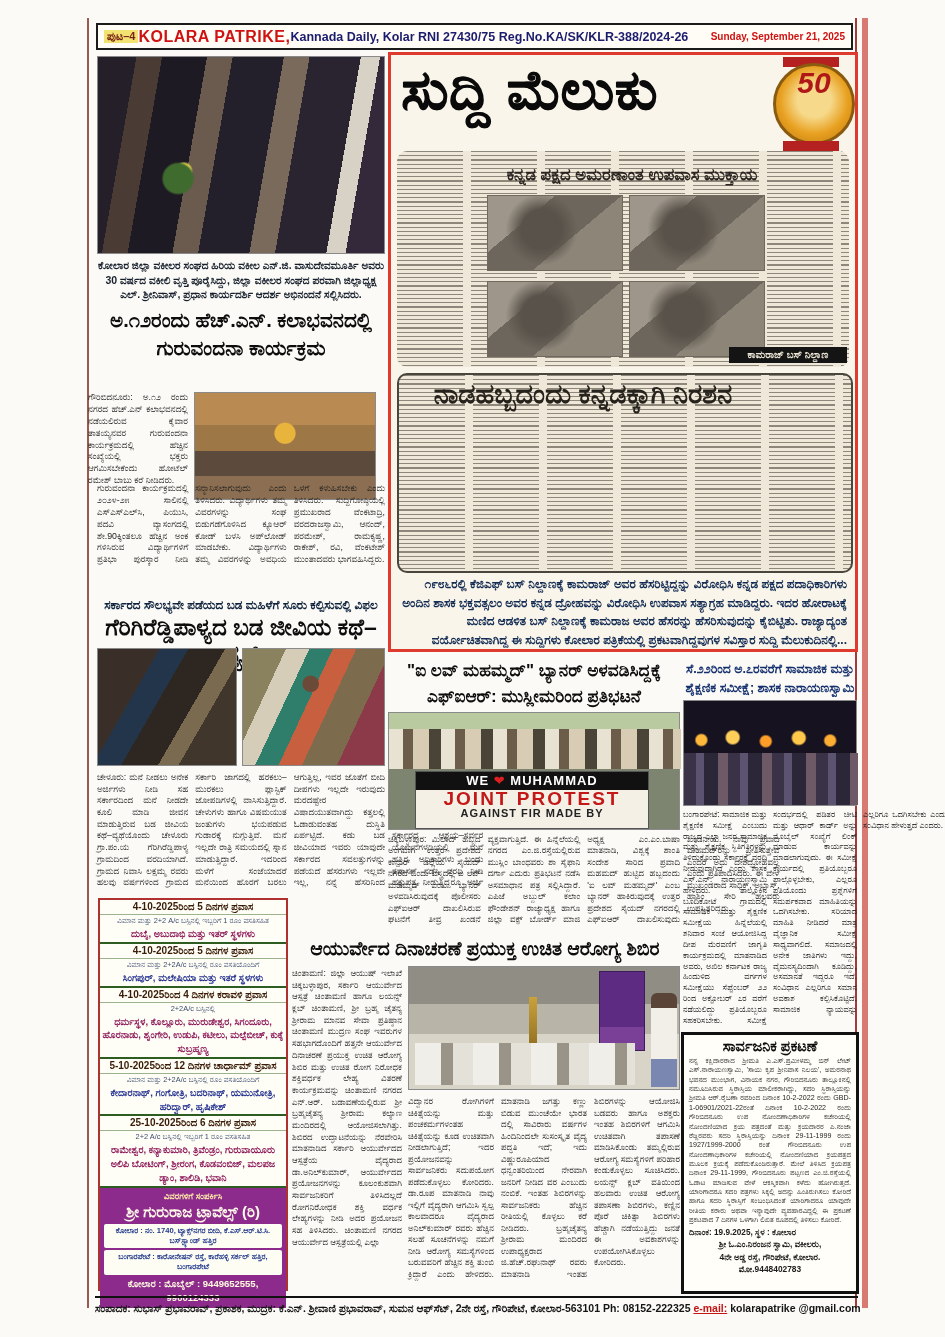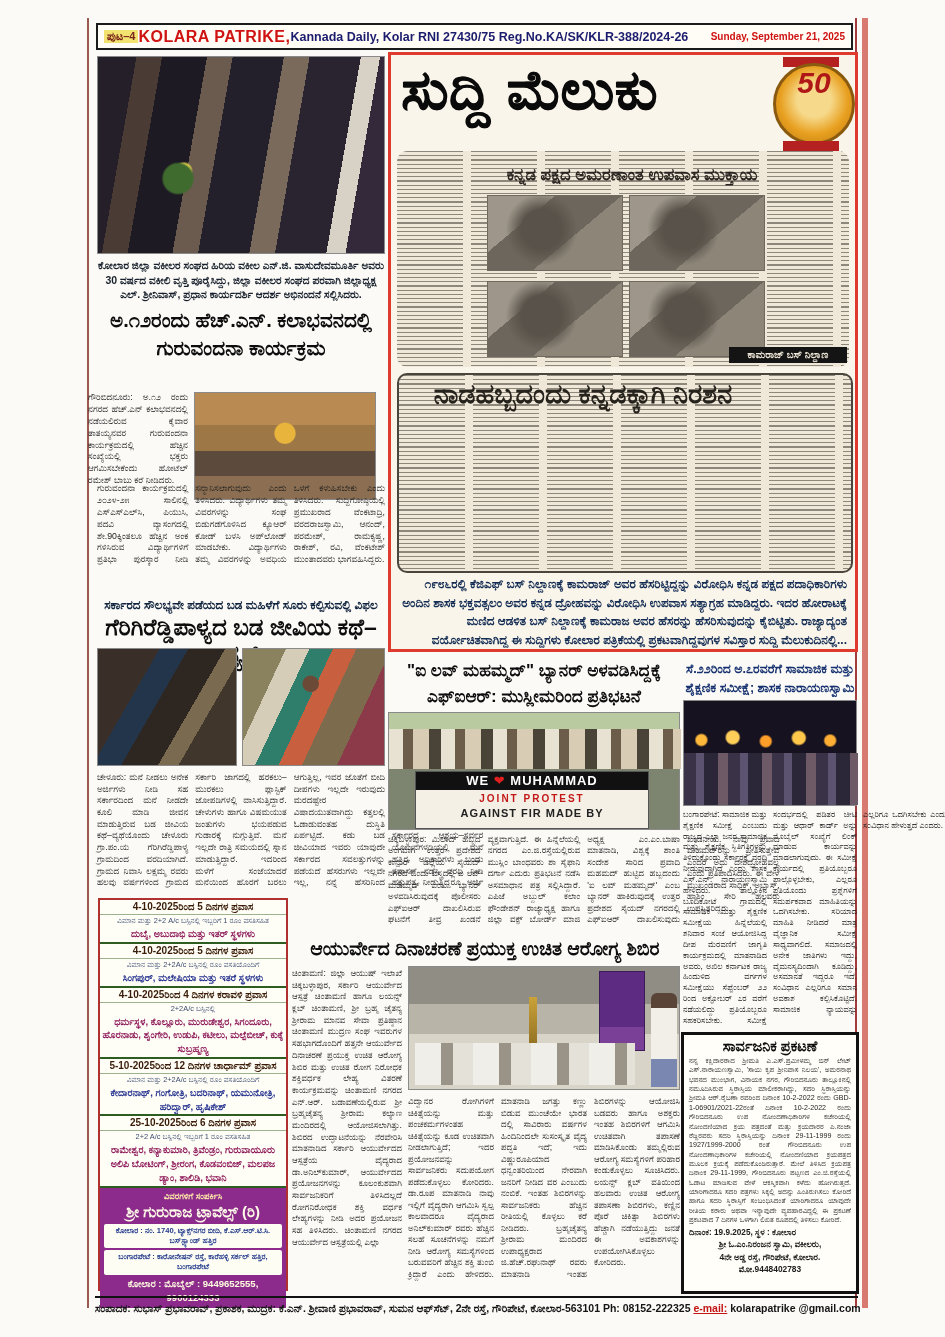--- a/index.html
+++ b/index.html
@@ -99,21 +99,21 @@
   .fir-h{left:388px;top:658px;width:292px;font-size:17px;font-weight:bold;color:#0d0d0d;text-align:center;line-height:1.5;}
   .p-fir{left:388px;top:712px;width:292px;height:118px;
      background:
        linear-gradient(180deg,#b9c9a0 0 18%,#cfd8c2 18% 30%,#9aa38c 30% 46%,#7d8570 46%);}
   .p-fir .men{position:absolute;left:0;top:16px;width:292px;height:40px;
      background:repeating-linear-gradient(90deg,#e8e2d2 0 14px,#6b5d4a 14px 24px,#d8cdb4 24px 40px,#4a4438 40px 52px);}
   .banner{position:absolute;left:26px;top:58px;width:232px;height:56px;background:#f4f0e6;border:1px solid #555;
      text-align:center;overflow:hidden;}
   .banner .l1{background:#111;color:#fff;font-weight:900;font-size:13px;line-height:18px;letter-spacing:1px;}
   .banner .l1 .hrt{color:#e02020;}
-  .banner .l2{color:#c41818;font-weight:900;font-size:10px;line-height:17px;letter-spacing:2px;}
+  .banner .l2{color:#c41818;font-weight:900;font-size:19px;line-height:17px;letter-spacing:2px;}
   .banner .l3{color:#222;font-weight:700;font-size:11px;line-height:13px;letter-spacing:1px;}
   .fir-cols{left:388px;top:834px;width:292px;height:100px;font-size:8.6px;line-height:1.33;column-count:3;column-gap:7px;}
 
   
   .sv-h{left:683px;top:660px;width:174px;font-size:12.5px;font-weight:bold;color:#14306e;text-align:center;line-height:1.55;}
   .p-torch{left:683px;top:700px;width:174px;height:106px;background:#171220;}
   .p-torch .fl{position:absolute;top:26px;left:0;width:174px;height:26px;
      background:
        radial-gradient(circle at 10% 50%, #ffb83a 0 5px, transparent 7px),
        radial-gradient(circle at 28% 40%, #ffcf5a 0 6px, transparent 8px),

